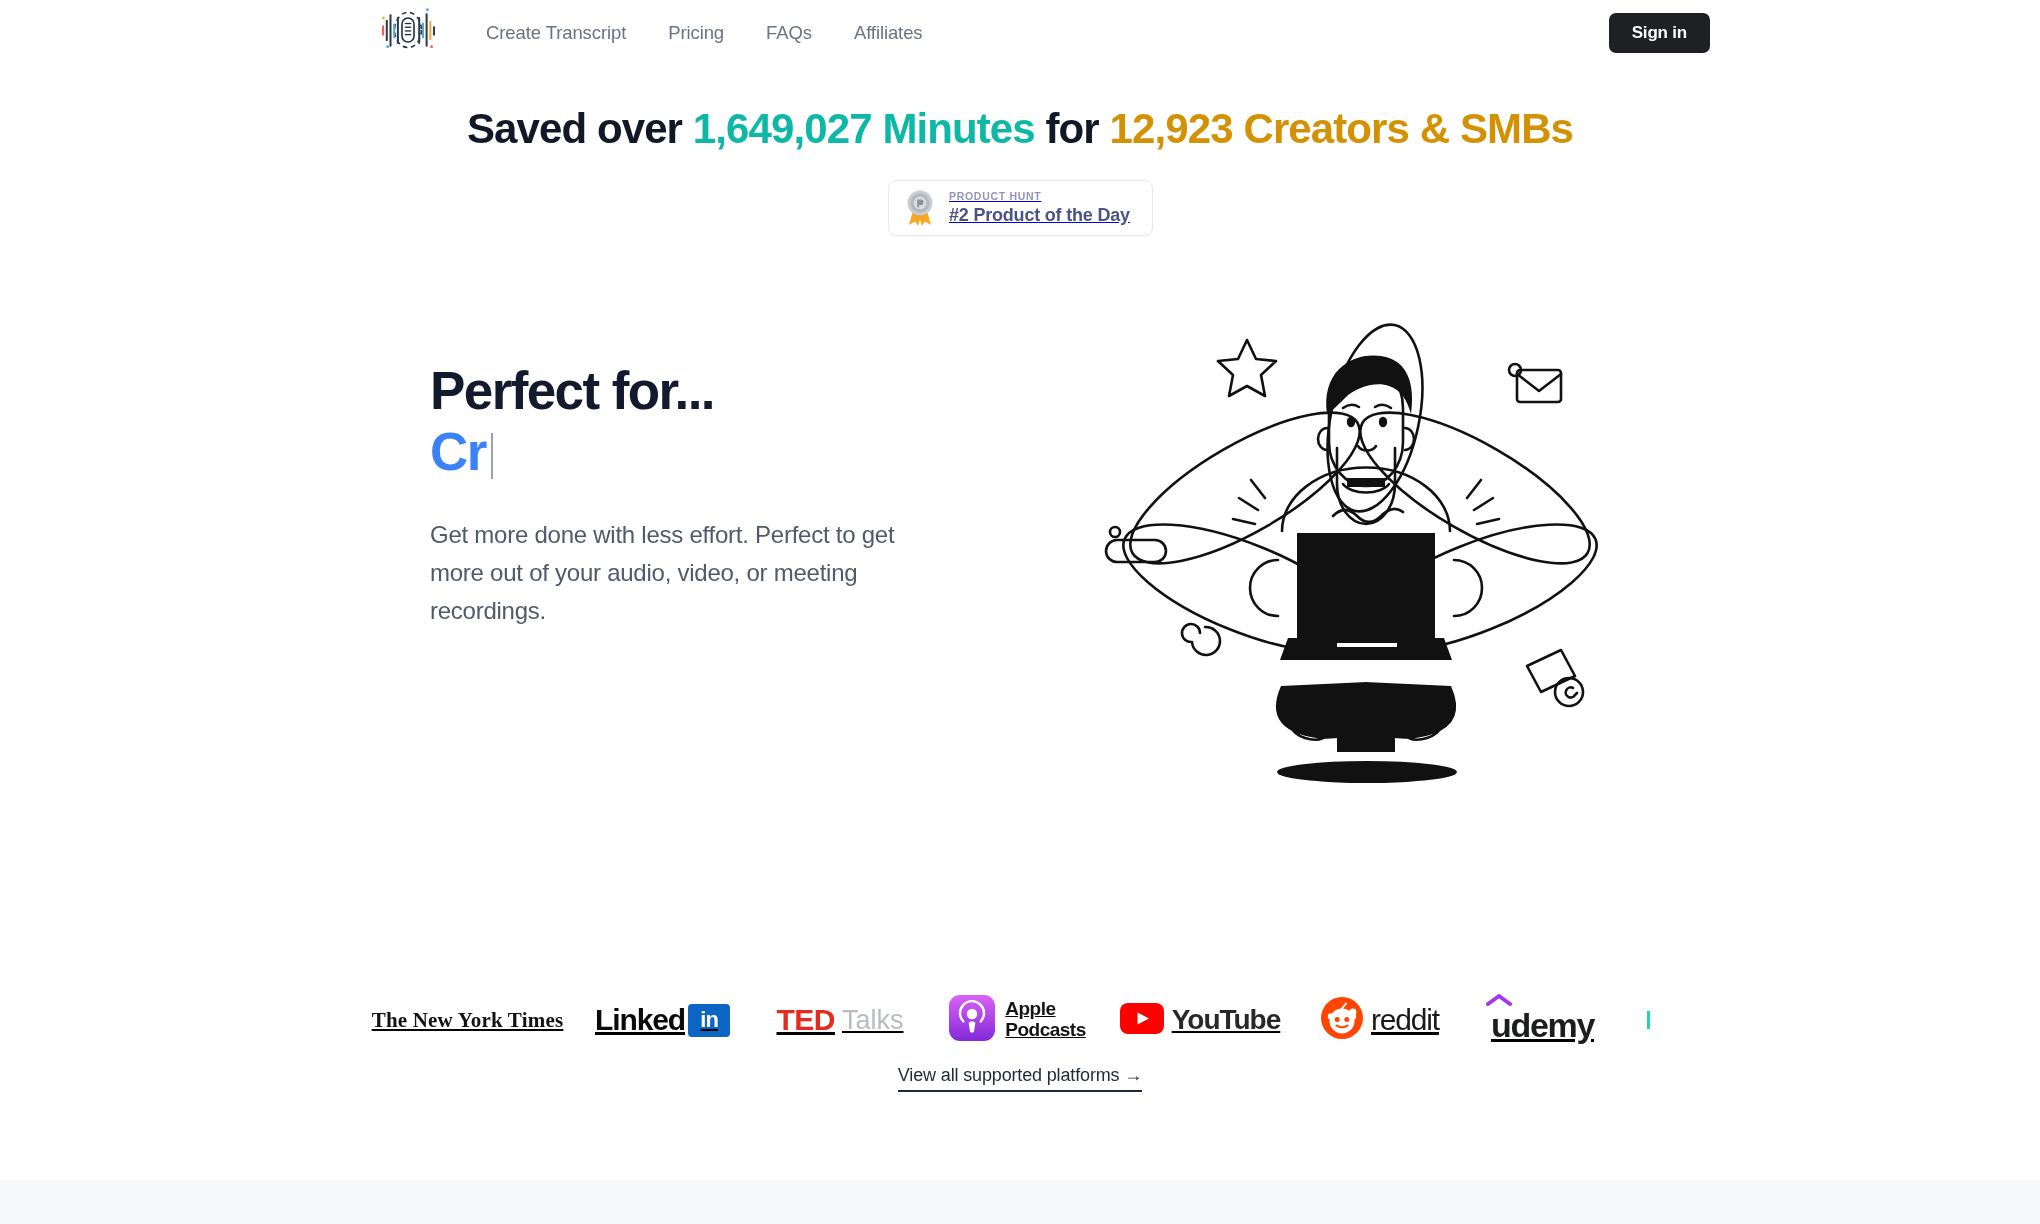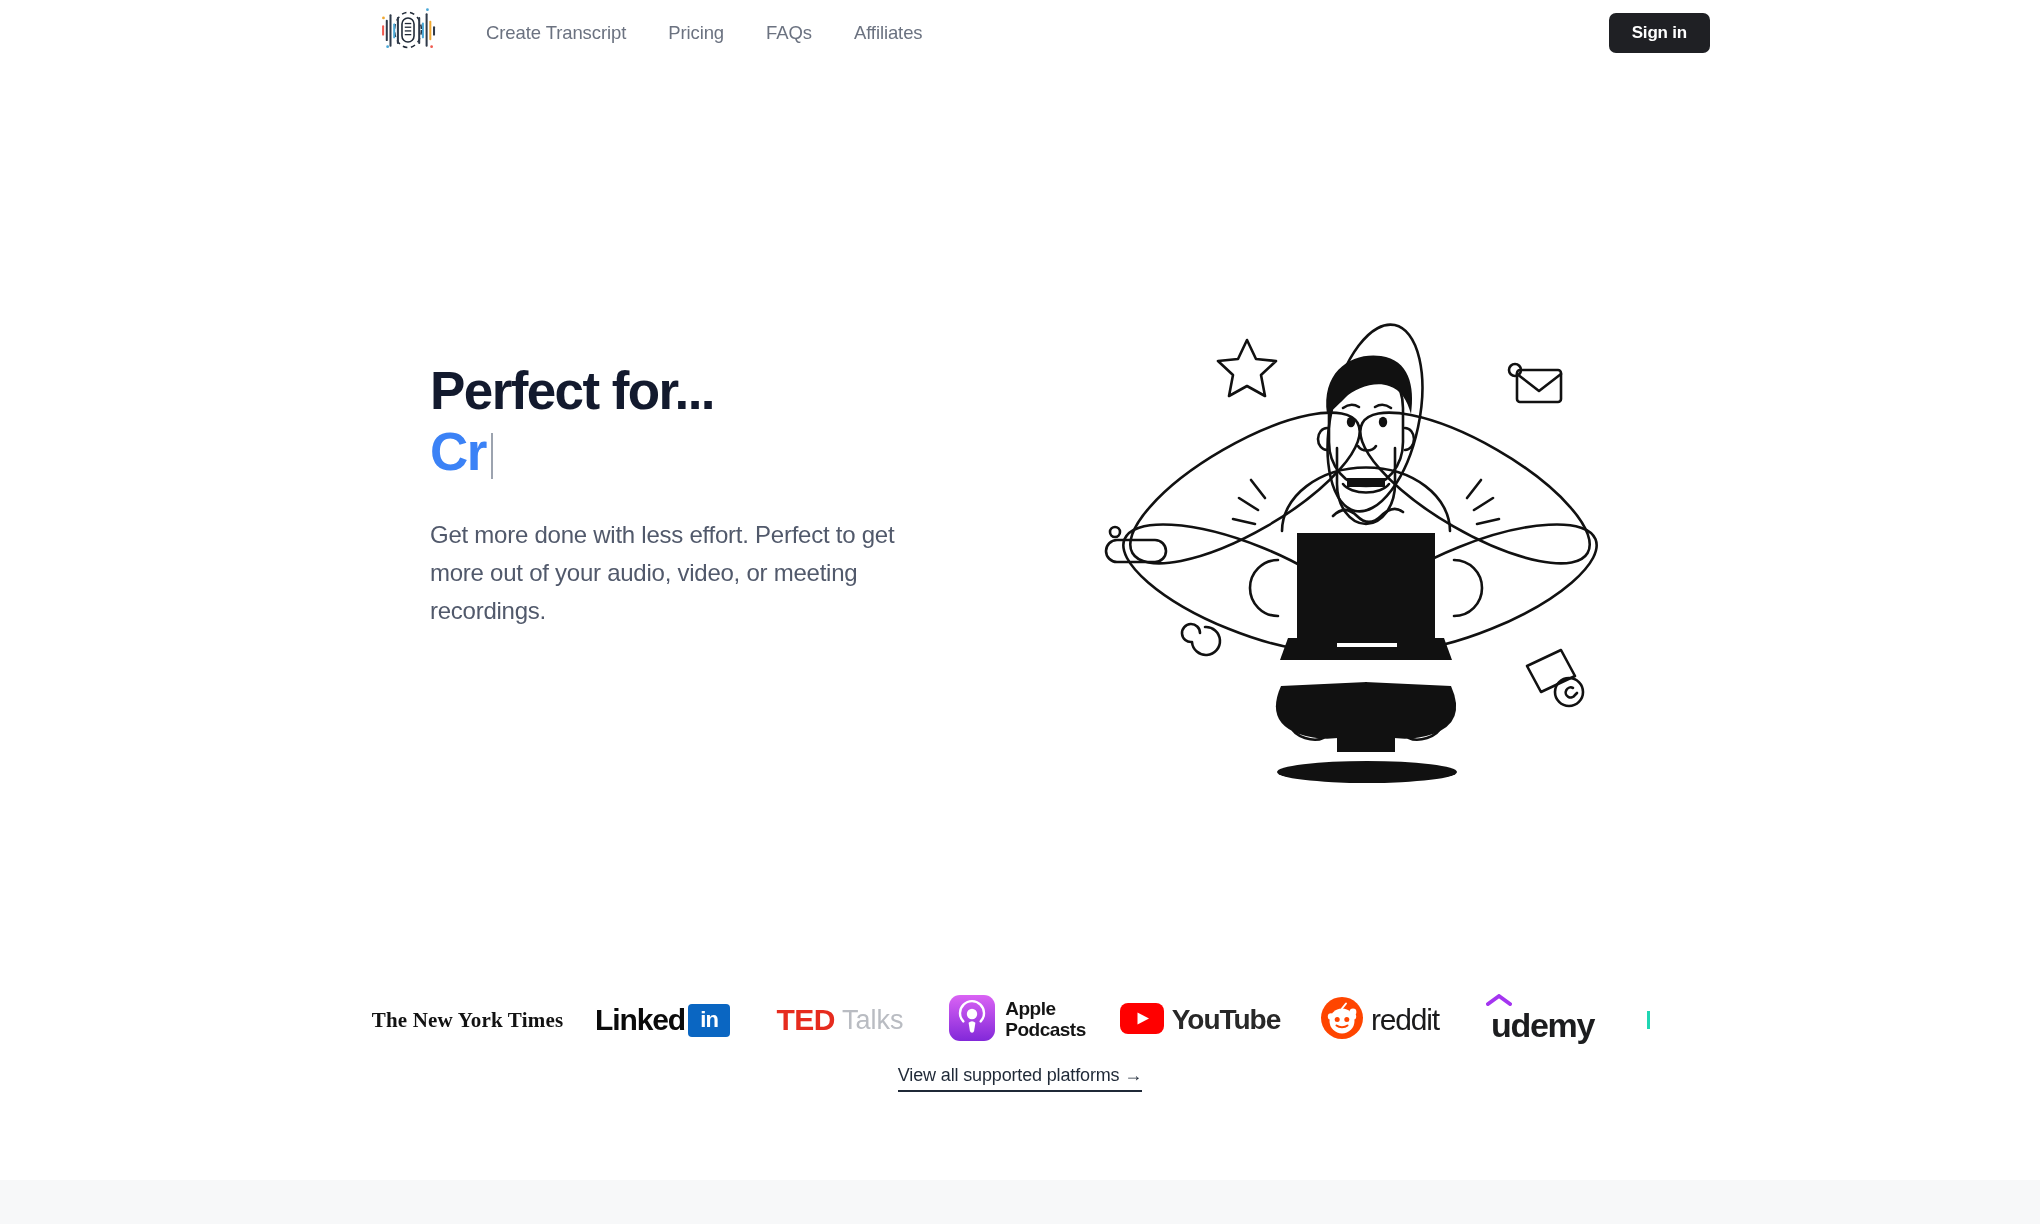--- a/index.html
+++ b/index.html
@@ -213,20 +213,21 @@
     position: absolute;
     top: 985px;
     left: 0;
     width: 2040px;
     height: 70px;
     display: flex;
     align-items: center;
     justify-content: center;
     gap: 0;
     overflow: hidden;
+    text-decoration: underline;
   }
   .logo-item {
     flex: 0 0 auto;
     height: 60px;
     display: flex;
     align-items: center;
     justify-content: center;
   }
 
   .view-all {
@@ -336,21 +337,45 @@
     <nav class="nav-links">
       <a class="nav-link" href="#">Create Transcript</a>
       <a class="nav-link" href="#">Pricing</a>
       <a class="nav-link" href="#">FAQs</a>
       <a class="nav-link" href="#">Affiliates</a>
     </nav>
 
     <button class="signin-btn">Sign in</button>
   </div>
 
-
+  <div class="stat-headline">
+    <span>Saved over</span>
+    <span class="stat-minutes">1,649,027</span>
+    <span class="stat-minutes">Minutes</span>
+    <span>for</span>
+    <span class="stat-creators">12,923</span>
+    <span class="stat-creators">Creators &amp; SMBs</span>
+  </div>
+
+  <a class="ph-badge" href="#">
+    <span class="ph-medal">
+      <svg viewBox="0 0 34 38" width="34" height="38" aria-hidden="true">
+        <path d="M10 22 L6 36 L12 32.5 L15 37 L19 24 Z" fill="#f5a623"></path>
+        <path d="M24 22 L28 36 L22 32.5 L19 37 L15 24 Z" fill="#f5a623"></path>
+        <circle cx="17" cy="14" r="12.5" fill="#c9ccd1"></circle>
+        <circle cx="17" cy="14" r="9.5" fill="#b2b6bd"></circle>
+        <circle cx="17" cy="14" r="6.5" fill="#d7dade"></circle>
+        <path d="M14.3 10.5h3.4a2.8 2.8 0 0 1 0 5.6h-1.6v2.1h-1.8z" fill="#8d9198"></path>
+      </svg>
+    </span>
+    <span class="ph-text">
+      <span class="ph-kicker">PRODUCT HUNT</span>
+      <span class="ph-title">#2 Product of the Day</span>
+    </span>
+  </a>
 
   <div class="hero-left">
     <h1 class="hero-h1">
       <span>Perfect for...</span>
       <span class="typed">
         <span>Cr</span><span class="typed-cursor"></span>
       </span>
     </h1>
     <p class="hero-sub">Get more done with less effort. Perfect to get more out of your audio, video, or meeting recordings.</p>
   </div>

